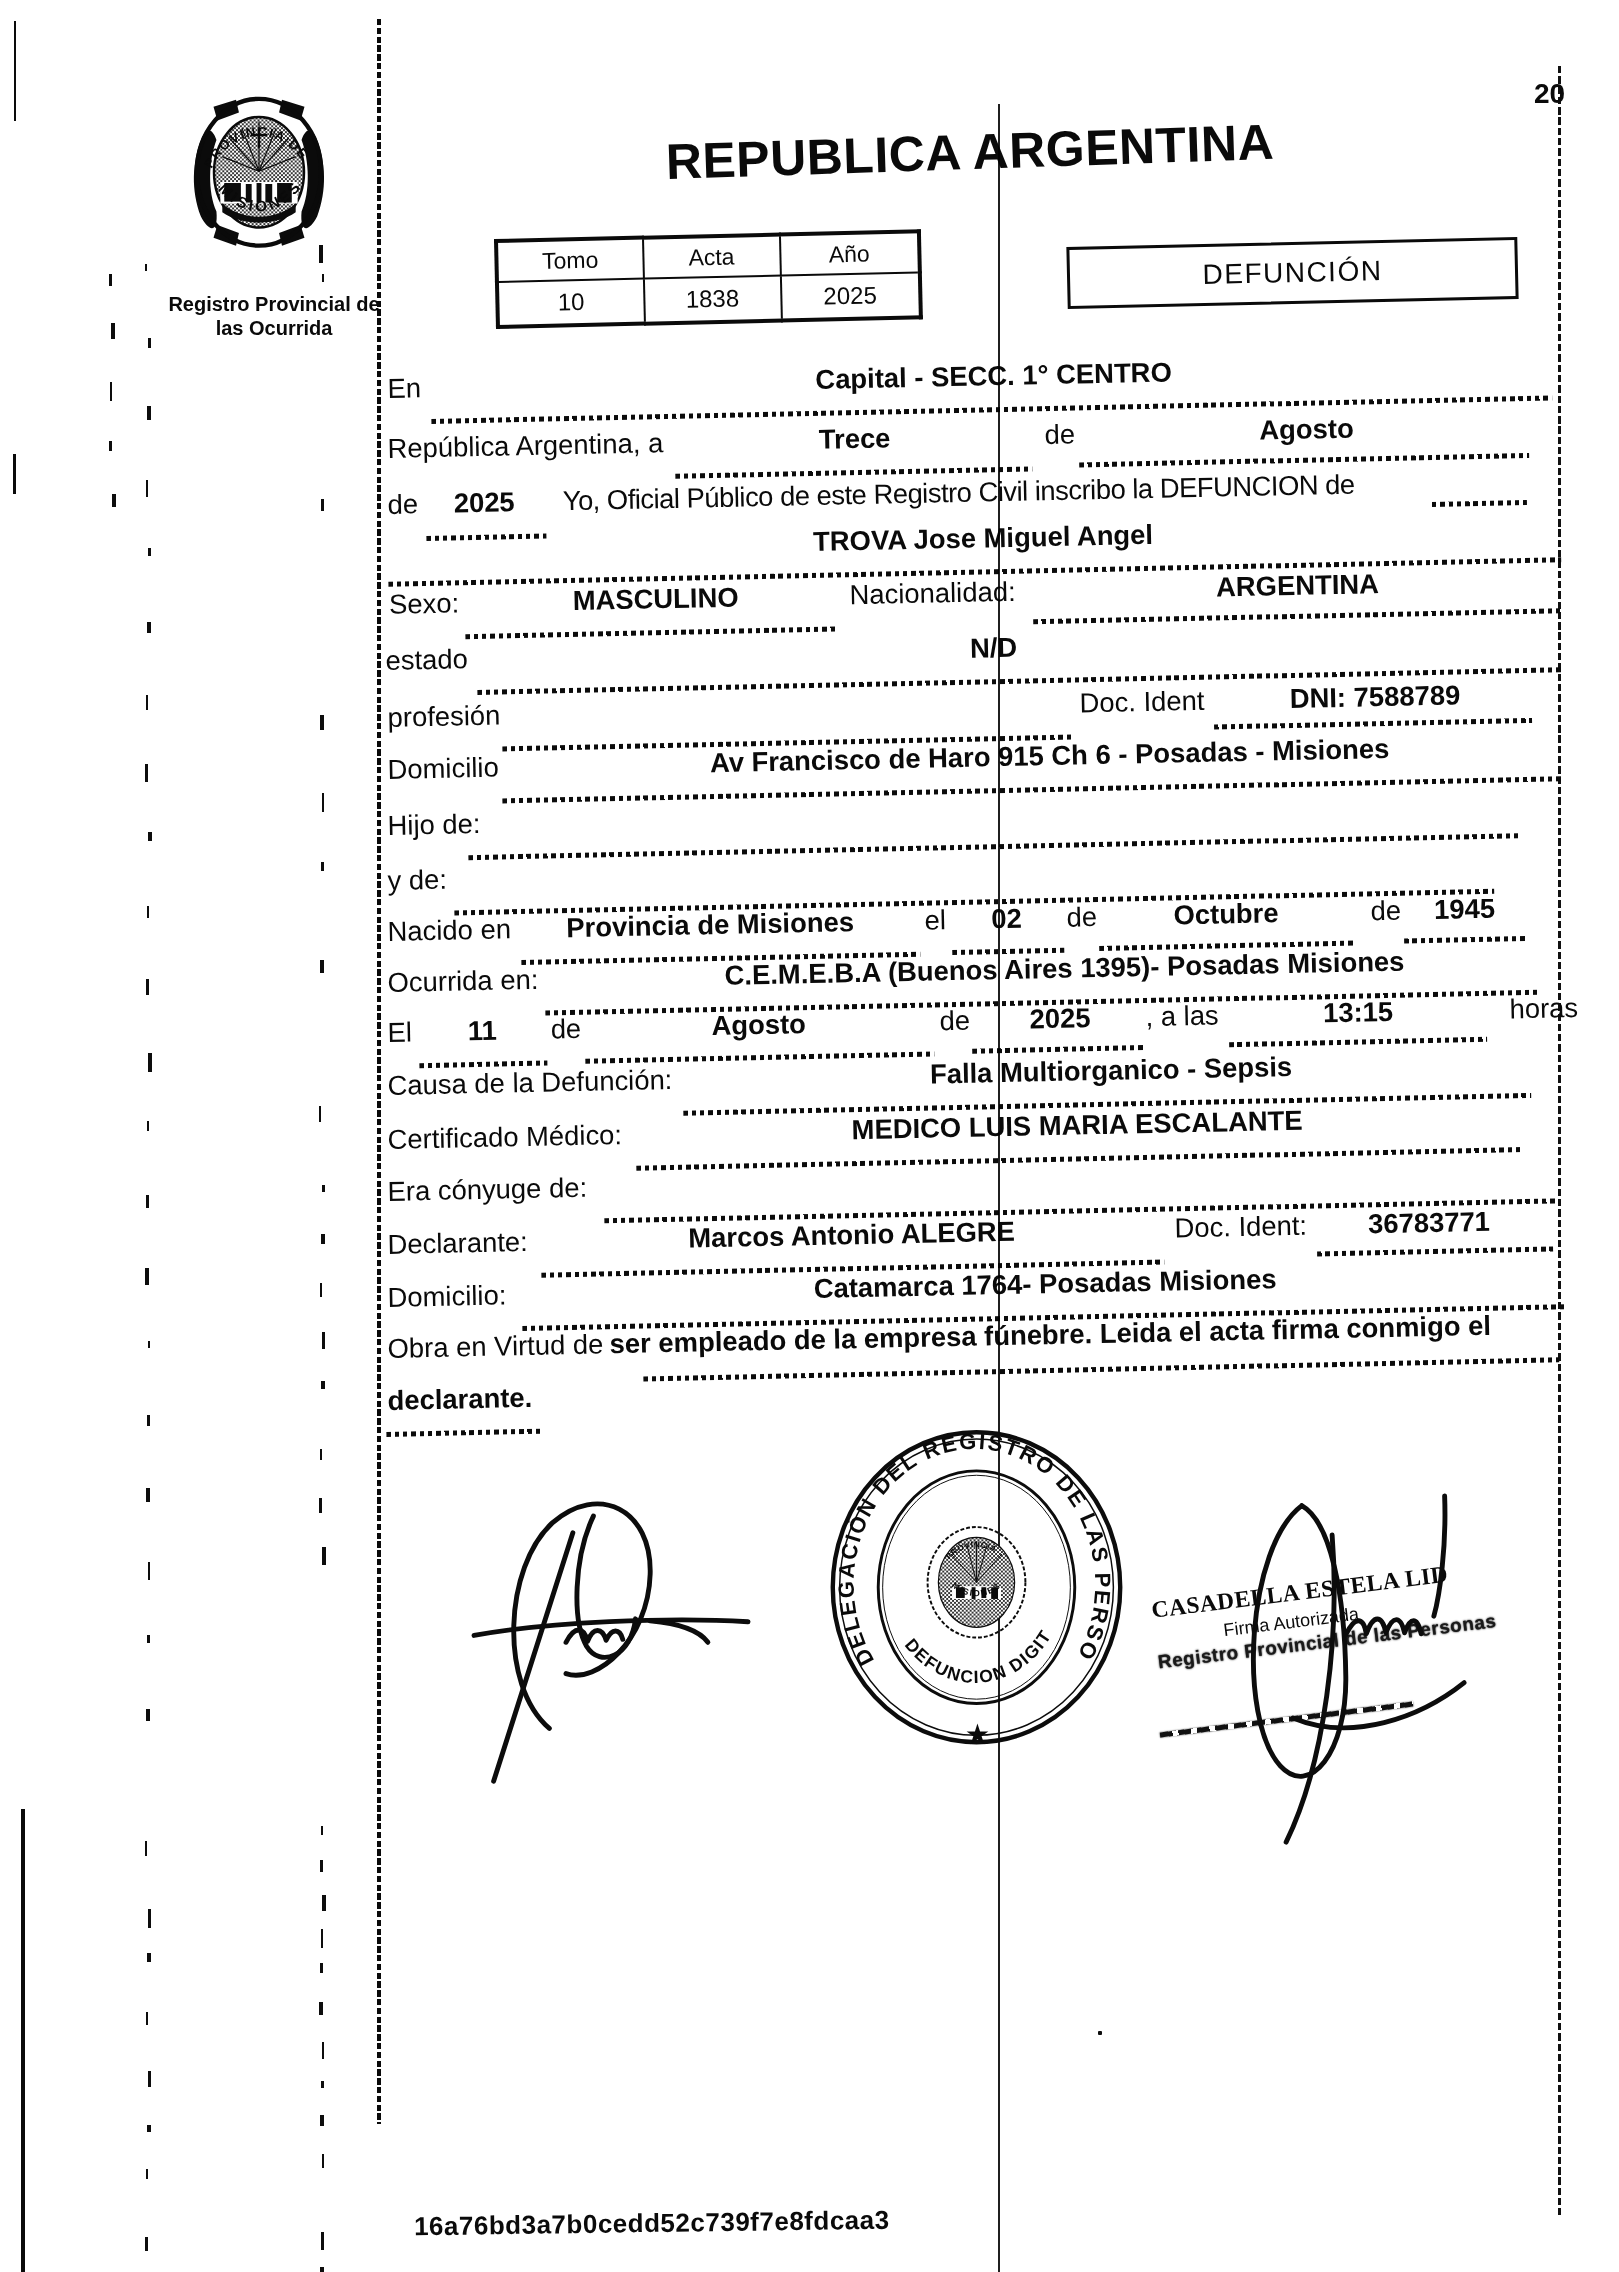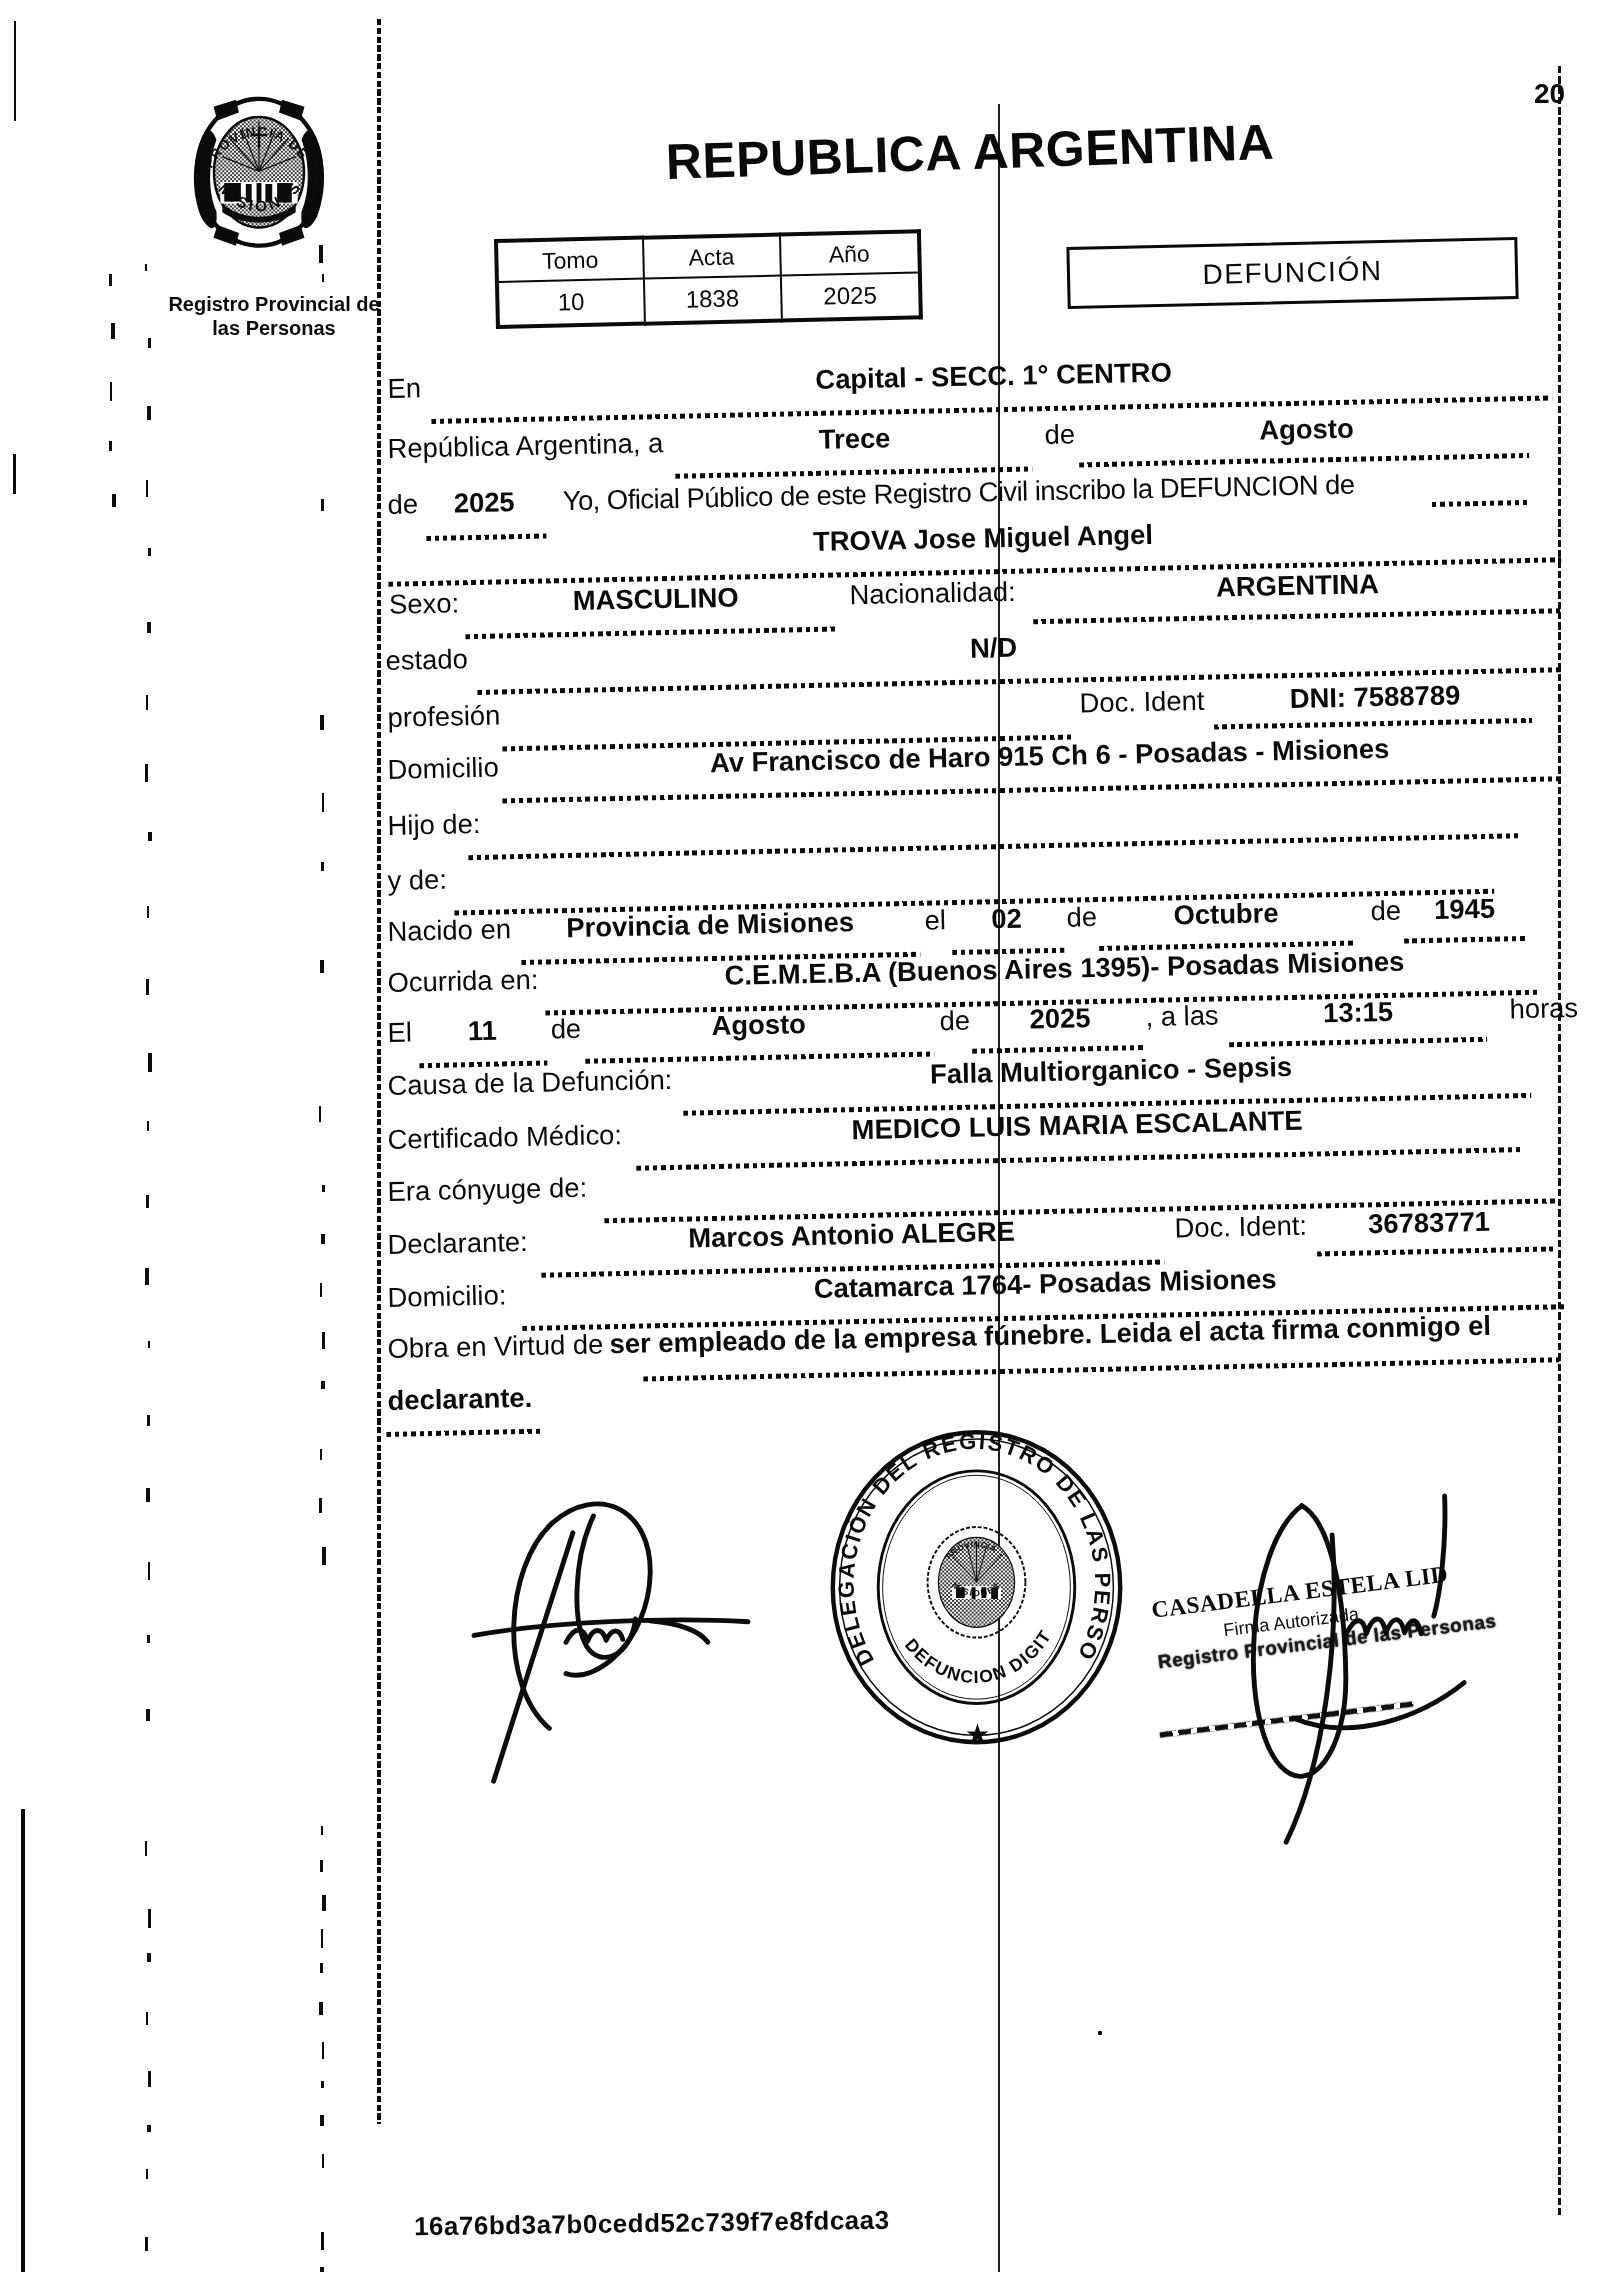--- a/index.html
+++ b/index.html
@@ -209,21 +209,21 @@
       <textPath href="#sealArcTop" startOffset="8%">PROVINCIA DE</textPath>
     </text>
     <path id="sealArcBot" d="M 44 162 A 110 132 0 0 0 246 162" fill="none"></path>
     <text font-size="31" font-weight="700" letter-spacing="7">
       <textPath href="#sealArcBot" startOffset="14%">MISIONES</textPath>
     </text>
   </svg>
 
   <div id="seal-caption">
     <div>Registro Provincial de</div>
-    <div>las Personas</div>
+    <div>las Ocurrida</div>
   </div>
 
   <div id="page-number">20</div>
 
   <div id="doc-title">REPUBLICA ARGENTINA</div>
 
   <table id="record-table">
     <tbody>
         <tr>
       <td>Tomo</td>

